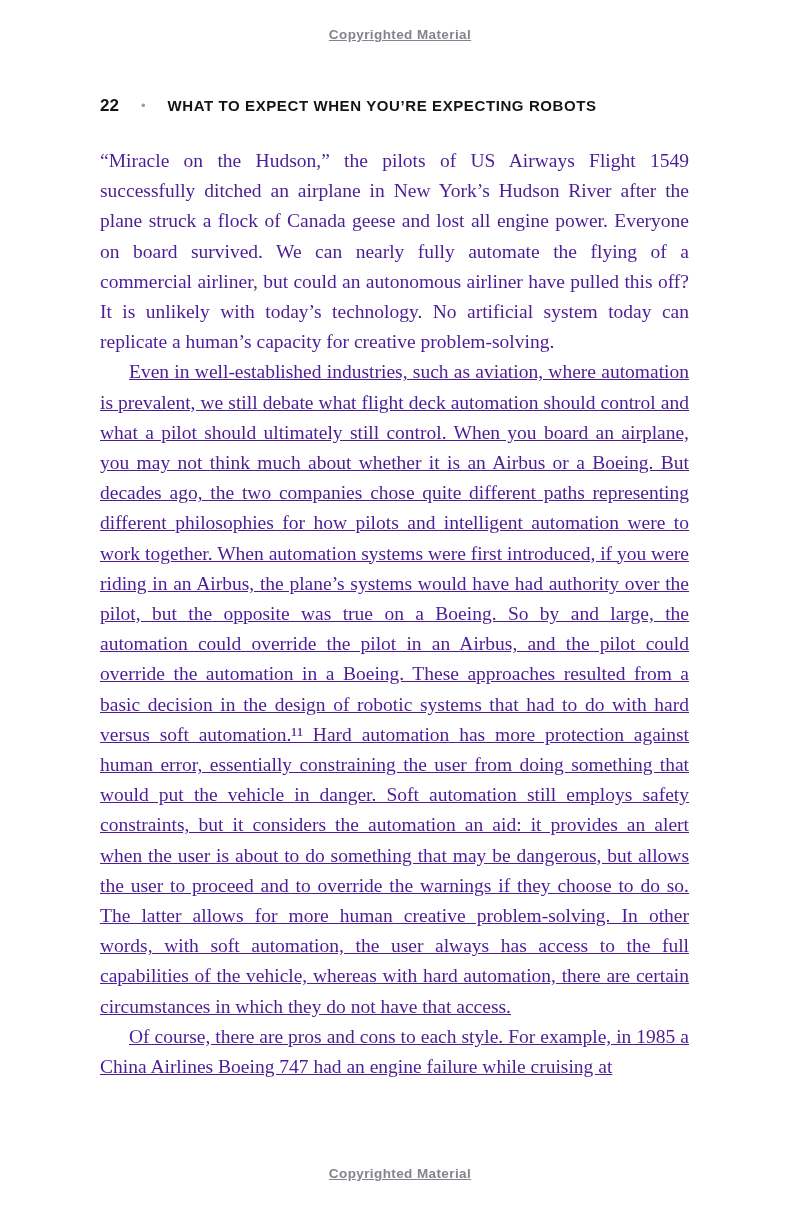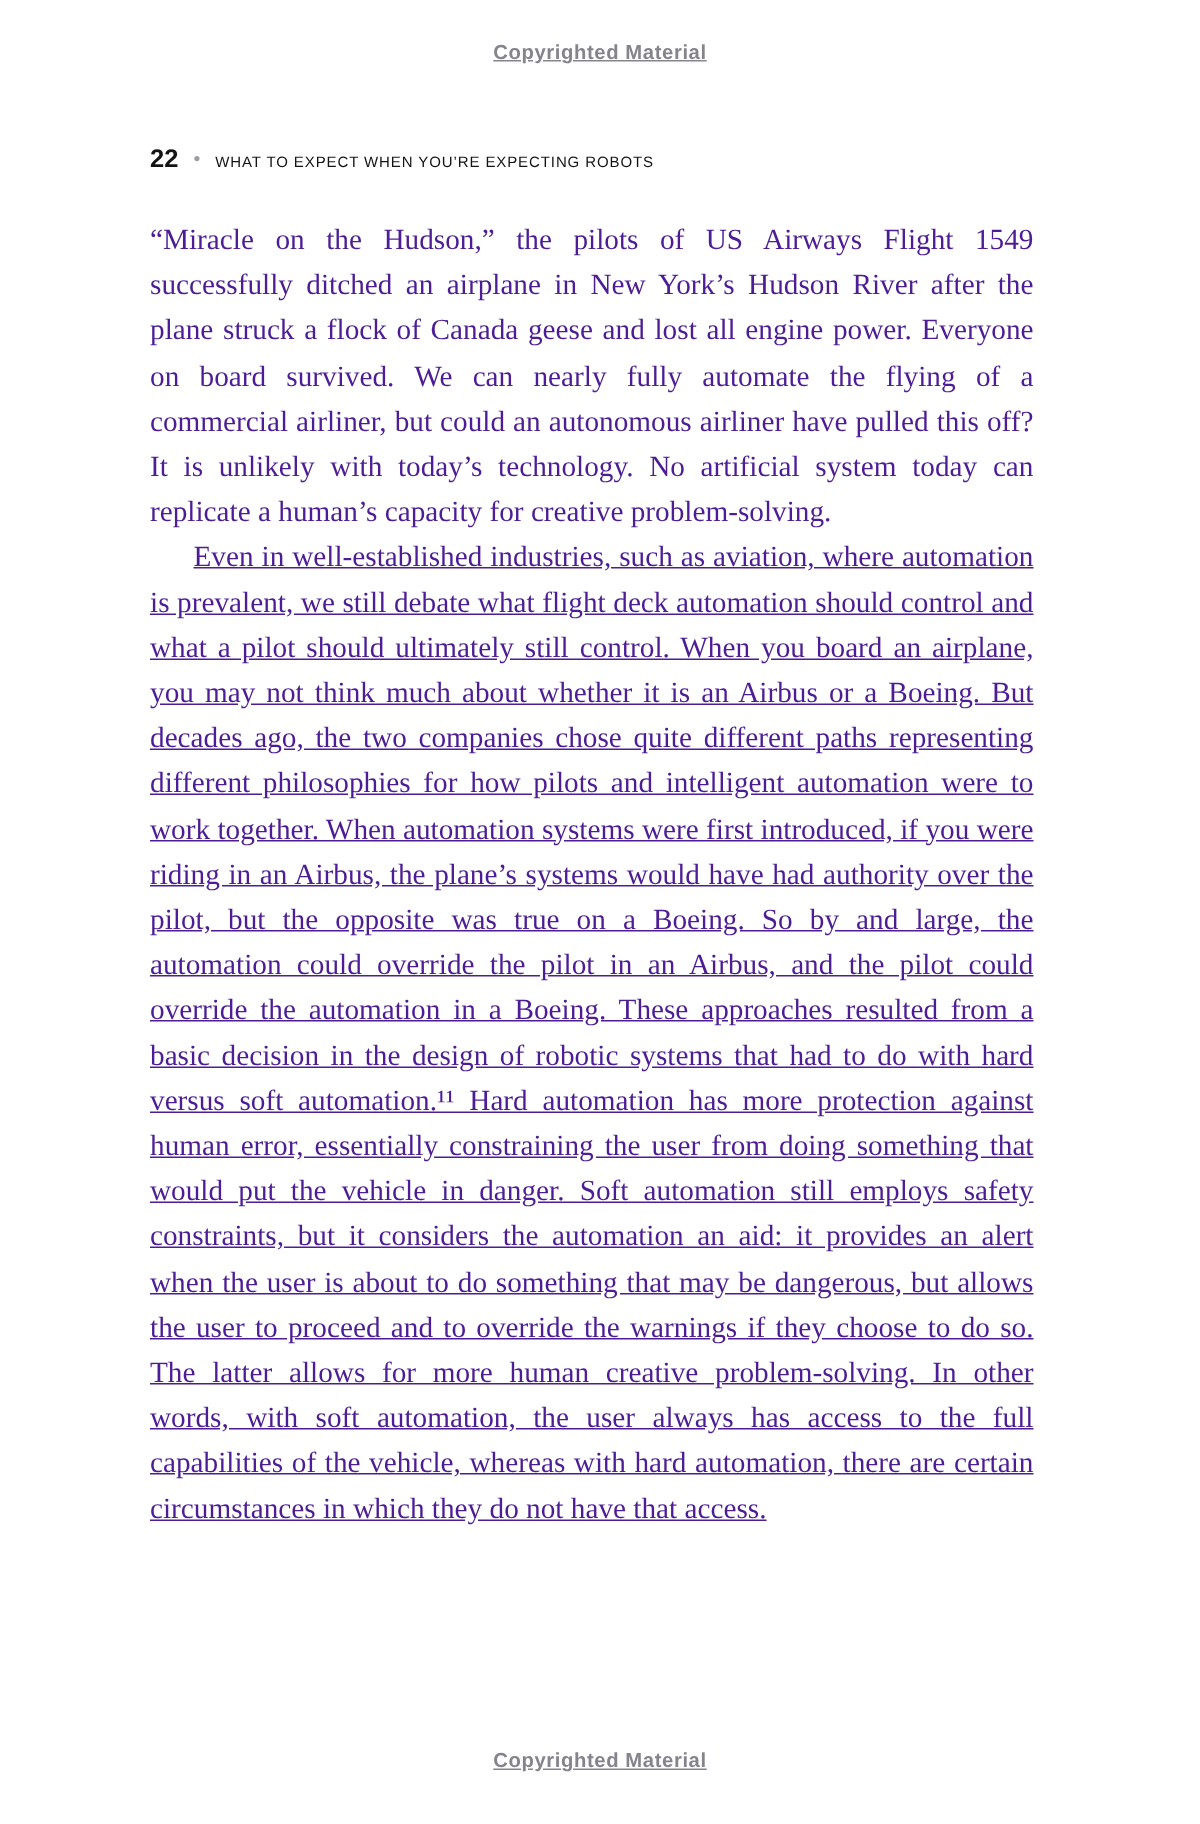--- a/index.html
+++ b/index.html
@@ -29,37 +29,37 @@
   }
   .notice-top { top: 27px; }
   .notice-bottom { top: 1166px; }
 
   .running-header {
     position: absolute;
     left: 100px;
     top: 96px;
     display: flex;
     align-items: baseline;
-    gap: 10px;
+    gap: 22px;
     font-family: "Liberation Sans", sans-serif;
     color: #141414;
     white-space: nowrap;
   }
   .page-number {
     font-size: 17px;
     font-weight: bold;
   }
   .header-dot {
     font-size: 13px;
     color: #9b9ba3;
     transform: translateY(-1px);
   }
   .running-title {
-    font-size: 10px;
-    font-weight: normal;
+    font-size: 15px;
+    font-weight: bold;
     letter-spacing: 0.6px;
   }
 
   .body-text {
     position: absolute;
     left: 100px;
     top: 146px;
     width: 589px;
     font-size: 19.5px;
     line-height: 30.2px;
@@ -86,17 +86,18 @@
 
   <div class="running-header">
     <span class="page-number">22</span>
     <span class="header-dot">•</span>
     <span class="running-title">WHAT TO EXPECT WHEN YOU’RE EXPECTING ROBOTS</span>
   </div>
 
   <div class="body-text">
     <p>“Miracle on the Hudson,” the pilots of US Airways Flight 1549 successfully ditched an airplane in New York’s Hudson River after the plane struck a flock of Canada geese and lost all engine power. Everyone on board survived. We can nearly fully automate the flying of a commercial airliner, but could an autonomous airliner have pulled this off? It is unlikely with today’s technology. No artificial system today can replicate a human’s capacity for creative problem-solving.</p>
     <p class="indented">Even in well-established industries, such as aviation, where automation is prevalent, we still debate what flight deck automation should control and what a pilot should ultimately still control. When you board an airplane, you may not think much about whether it is an Airbus or a Boeing. But decades ago, the two companies chose quite different paths representing different philosophies for how pilots and intelligent automation were to work together. When automation systems were first introduced, if you were riding in an Airbus, the plane’s systems would have had authority over the pilot, but the opposite was true on a Boeing. So by and large, the automation could override the pilot in an Airbus, and the pilot could override the automation in a Boeing. These approaches resulted from a basic decision in the design of robotic systems that had to do with hard versus soft automation.¹¹ Hard automation has more protection against human error, essentially constraining the user from doing something that would put the vehicle in danger. Soft automation still employs safety constraints, but it considers the automation an aid: it provides an alert when the user is about to do something that may be dangerous, but allows the user to proceed and to override the warnings if they choose to do so. The latter allows for more human creative problem-solving. In other words, with soft automation, the user always has access to the full capabilities of the vehicle, whereas with hard automation, there are certain circumstances in which they do not have that access.</p>
+    <p class="indented">Of course, there are pros and cons to each style. For example, in 1985 a China Airlines Boeing 747 had an engine failure while cruising at</p>
   </div>
 
   <div class="notice notice-bottom">Copyrighted Material</div>
 
 </div>
 
 </body></html>

